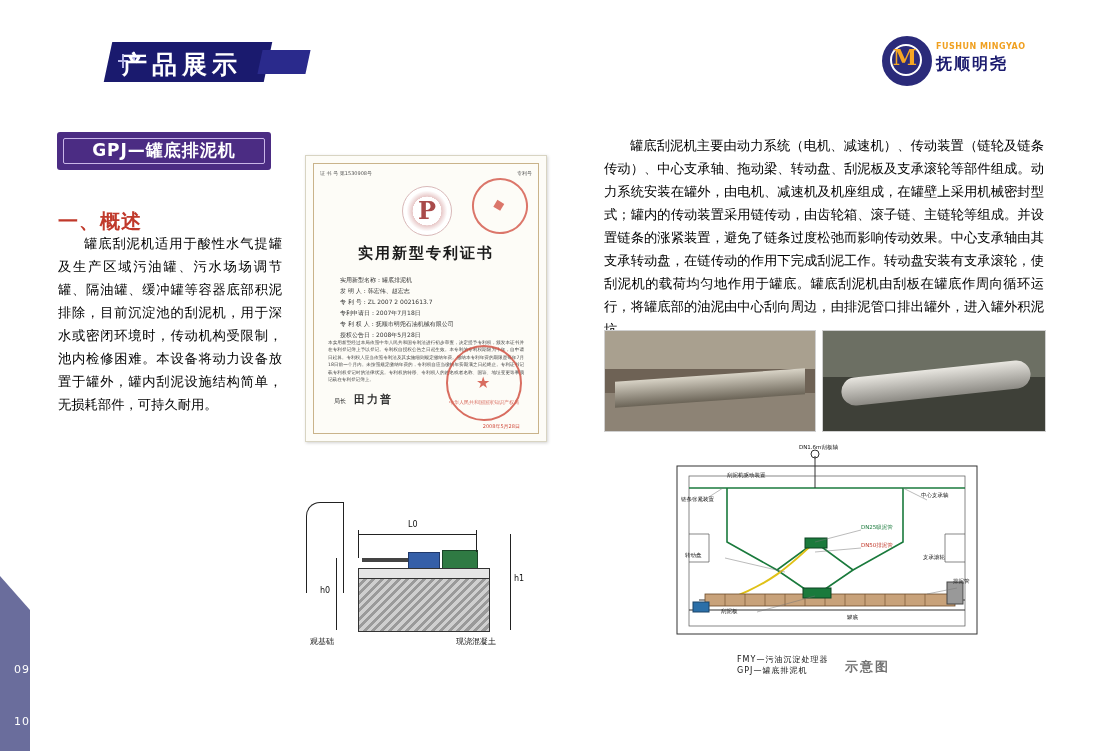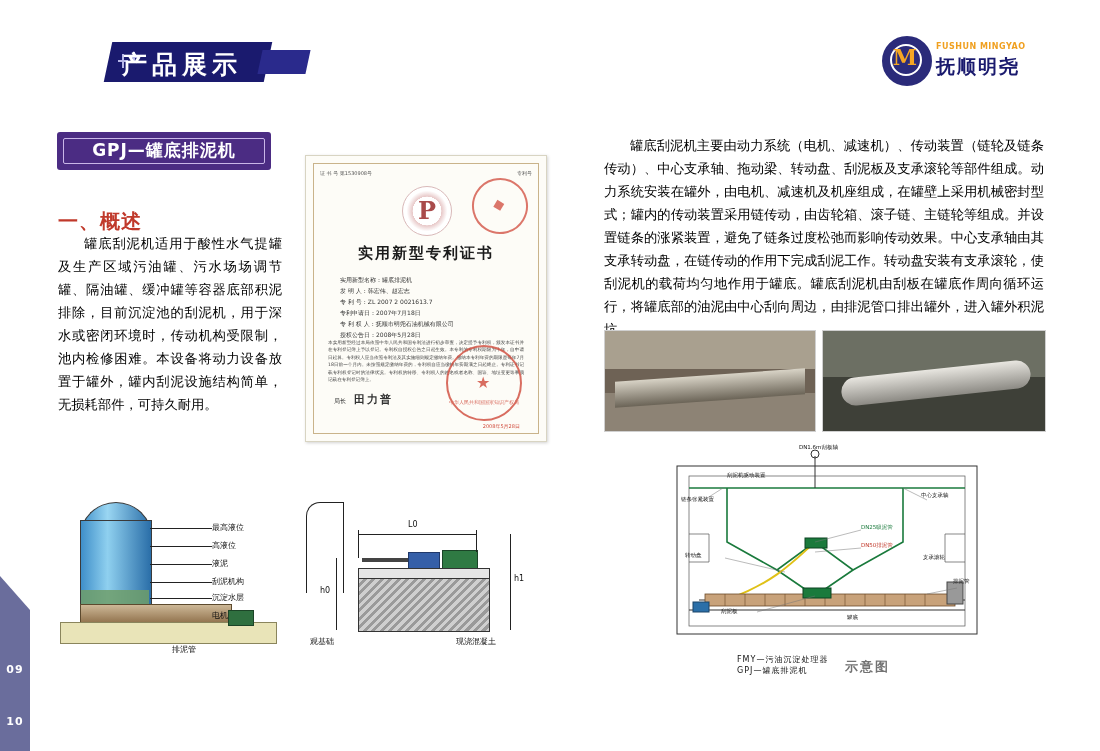--- a/index.html
+++ b/index.html
@@ -19,22 +19,22 @@
   }
   .spine-band{
     position:absolute;left:0;top:610px;width:30px;height:141px;
     background:#6a6d9c;
   }
   .spine-band:before{
     content:"";position:absolute;left:0;top:-34px;width:0;height:0;
     border-left:30px solid #6a6d9c;border-top:34px solid transparent;
   }
   .pagenum{
-    position:absolute;left:0;width:30px;text-align:center;
-    color:#ffffff;font-size:11px;font-weight:bold;letter-spacing:1px;
+    position:absolute;left:0;width:30px;text-align:right;
+    color:#ffffff;font-size:11px;font-weight:normal;letter-spacing:1px;
   }
   .pagenum.p09{top:663px;}
   .pagenum.p10{top:715px;}
 
   
   .header-title{
     position:absolute;left:60px;top:40px;width:260px;height:44px;
   }
   .ht-bar{
     position:absolute;left:48px;top:2px;width:160px;height:40px;
@@ -71,21 +71,21 @@
   .logo-m{
     position:absolute;left:0;top:0;width:46px;height:46px;
     color:#f5a623;font-size:22px;font-weight:bold;text-align:center;line-height:46px;
     font-family:"DejaVu Serif",serif;
   }
   .logo-en{
     position:absolute;left:54px;top:8px;color:#f0a020;font-size:8px;
     letter-spacing:.5px;font-weight:bold;
   }
   .logo-cn{
-    position:absolute;left:54px;top:20px;color:#1a1a6e;font-size:19px;
+    position:absolute;left:54px;top:20px;color:#1a1a6e;font-size:16px;
     font-weight:bold;letter-spacing:2px;
   }
 
   
   .gpj-box{
     position:absolute;left:58px;top:133px;width:208px;height:32px;
     background:#4b2c83;border:2px solid #4b2c83;
     box-shadow:0 0 0 1px #4b2c83;
     border-radius:2px;
   }
@@ -358,40 +358,20 @@
       <span>局长</span>
       <b>田力普</b>
     </div>
     <div class="cert-seal">
       <div class="star">★</div>
       <div class="t">中华人民共和国国家知识产权局</div>
     </div>
     <div class="cert-date">2008年5月28日</div>
   </div>
 
-  <div class="tank">
-    <div class="tank-dome"></div>
-    <div class="tank-body"></div>
-    <div class="tank-water"></div>
-    <div class="tank-slope"></div>
-    <div class="tank-ground"></div>
-    <div class="tank-motor"></div>
-    <div class="tank-line" style="left:90px;top:34px;width:62px;"></div>
-    <div class="tank-line" style="left:90px;top:52px;width:62px;"></div>
-    <div class="tank-line" style="left:90px;top:70px;width:62px;"></div>
-    <div class="tank-line" style="left:90px;top:88px;width:62px;"></div>
-    <div class="tank-line" style="left:90px;top:104px;width:62px;"></div>
-    <div class="tank-lbl" style="left:152px;top:28px;">最高液位</div>
-    <div class="tank-lbl" style="left:152px;top:46px;">高液位</div>
-    <div class="tank-lbl" style="left:152px;top:64px;">液泥</div>
-    <div class="tank-lbl" style="left:152px;top:82px;">刮泥机构</div>
-    <div class="tank-lbl" style="left:152px;top:98px;">沉淀水层</div>
-    <div class="tank-lbl" style="left:152px;top:116px;">电机</div>
-    <div class="tank-lbl" style="left:112px;top:150px;">排泥管</div>
-  </div>
 
   <div class="secdia">
     <div class="frame"></div>
     <div class="shaft"></div>
     <div class="gear"></div>
     <div class="motor"></div>
     <div class="pad"></div>
     <div class="base"></div>
     <div class="hline" style="left:62px;top:40px;width:118px;"></div>
     <div class="vline" style="left:62px;top:36px;height:28px;"></div>

